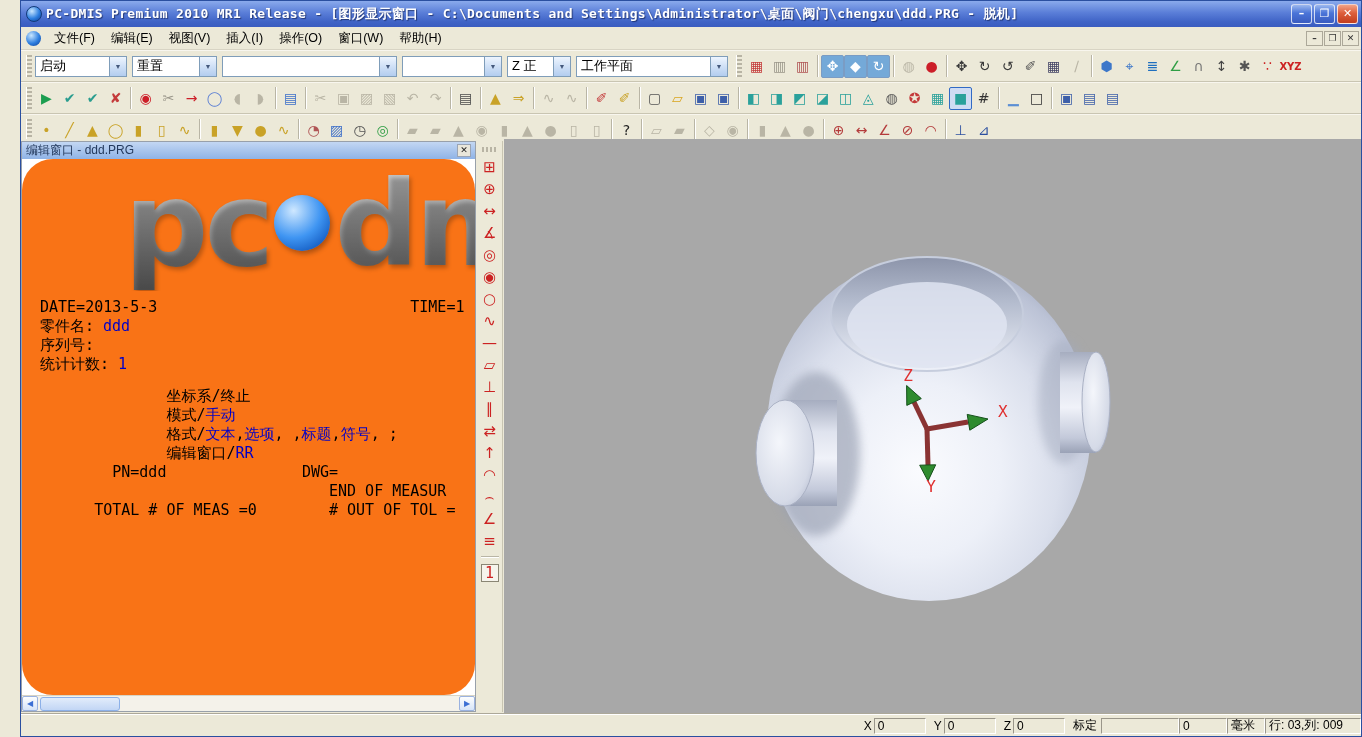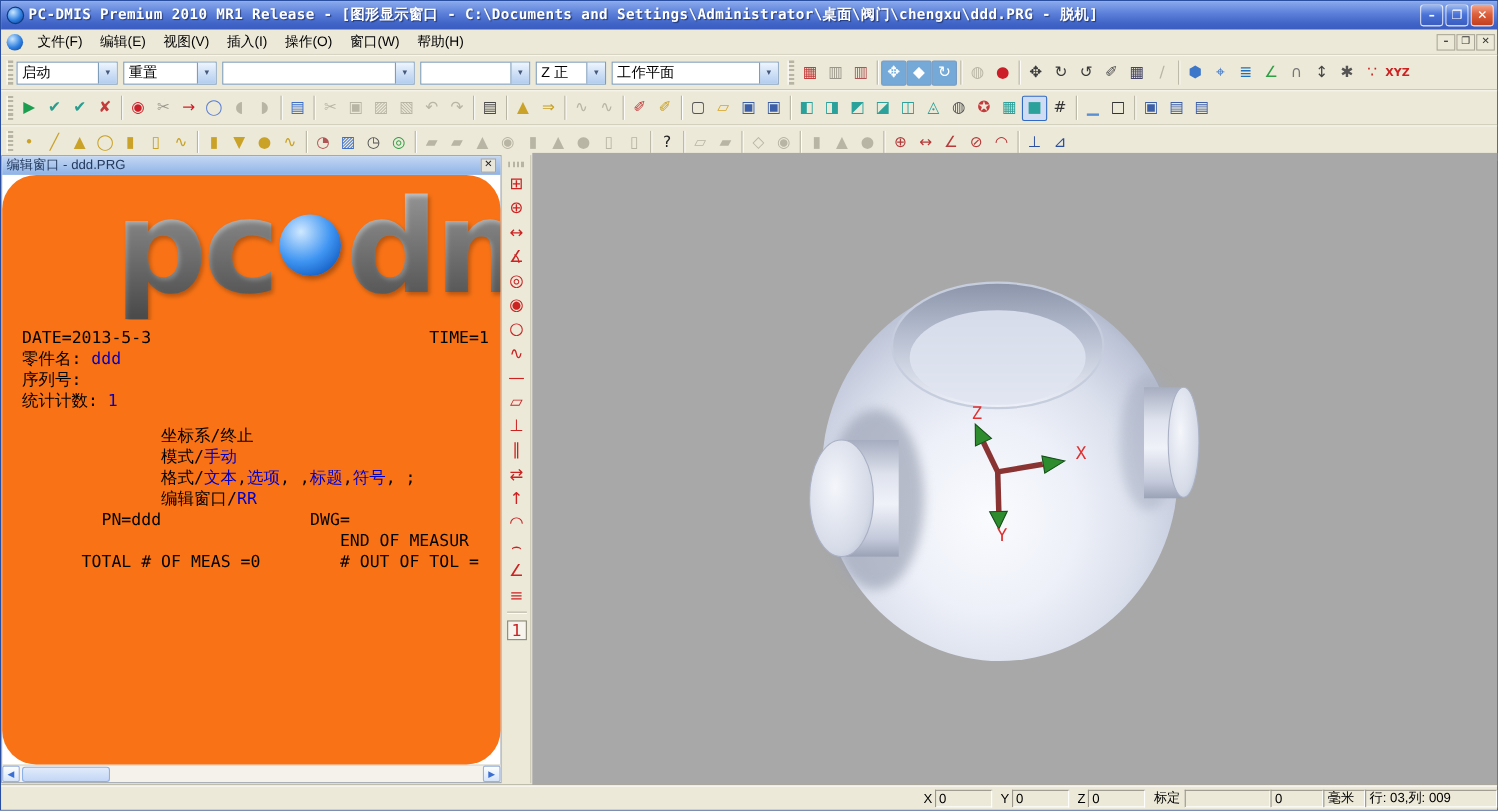--- a/index.html
+++ b/index.html
@@ -1,19 +1,19 @@
 <!DOCTYPE html>
 <html><head>
 <meta charset="utf-8">
 <style>
   html,body{margin:0;padding:0;}
   body{width:1362px;height:737px;overflow:hidden;position:relative;
        font-family:"Liberation Sans",sans-serif;background:#ece9d8;
        -webkit-font-smoothing:antialiased;}
-  .app{position:absolute;inset:0;border:1px solid #2a4fa0;box-sizing:border-box;}
+  .app{position:absolute;inset:0;border:1px solid #2a4fa0;box-sizing:border-box;margin-left:20px;}
 
   
   .titlebar{height:26px;display:flex;align-items:center;padding:0 3px;
     background:linear-gradient(180deg,#8aaaec 0%,#5a7ed8 45%,#3f63c6 80%,#3a5cc0 100%);}
   .app-icon{width:16px;height:16px;border-radius:50%;flex:0 0 16px;margin:0 4px 0 2px;
     background:radial-gradient(circle at 35% 30%,#c8e6ff,#2e7fe0 55%,#0a3a90);border:1px solid #123a7a;box-sizing:border-box;}
   .title-text{flex:1;color:#fff;font:bold 13px/26px "DejaVu Sans Mono",monospace;
     white-space:nowrap;overflow:hidden;text-shadow:1px 1px 1px rgba(10,20,60,.6);letter-spacing:.3px;}
   .win-btns{display:flex;gap:2px;margin-left:4px;}
   .wbtn{width:21px;height:20px;border-radius:3px;border:1px solid rgba(255,255,255,.75);
@@ -96,21 +96,21 @@
   
   .statusbar{position:absolute;left:0;right:0;bottom:0;height:22px;background:#ece9d8;
     border-top:1px solid #fff;box-shadow:0 -1px 0 #aca899;display:flex;align-items:center;
     font-size:12px;color:#000;padding-left:6px;box-sizing:border-box;}
   .st-fill{flex:1;}
   .st-label{margin:0 2px 0 8px;white-space:nowrap;overflow:hidden;}
   .st-label.probe{width:26px;flex:0 0 26px;}
   .st-box{height:16px;border:1px solid;border-color:#9a968a #fff #fff #9a968a;background:#ece9d8;
     padding:0 3px;display:flex;align-items:center;white-space:nowrap;overflow:hidden;box-sizing:border-box;flex:0 0 auto;}
   .w52{width:52px}.w78{width:78px}.w48{width:48px}.w38{width:38px}
-  .cursor-box{width:120px;}
+  .cursor-box{width:96px;}
 </style>
 </head>
 <body>
 
 <div class="app">
 
   <div class="titlebar">
     <span class="app-icon"></span>
     <span class="title-text">PC-DMIS Premium 2010 MR1 Release - [图形显示窗口 - C:\Documents and Settings\Administrator\桌面\阀门\chengxu\ddd.PRG - 脱机]</span>
     <span class="win-btns">

